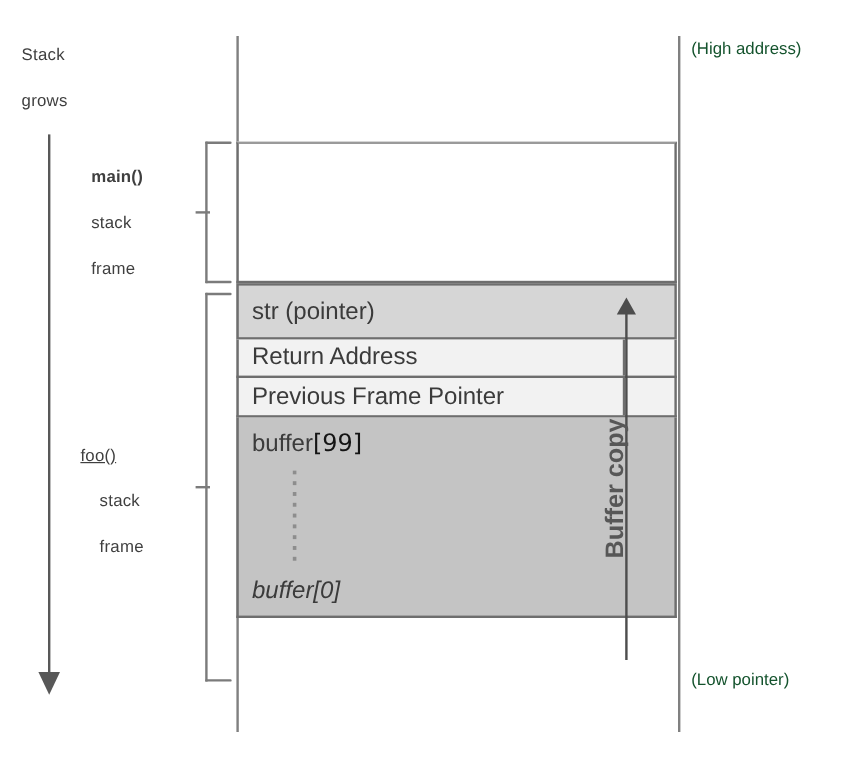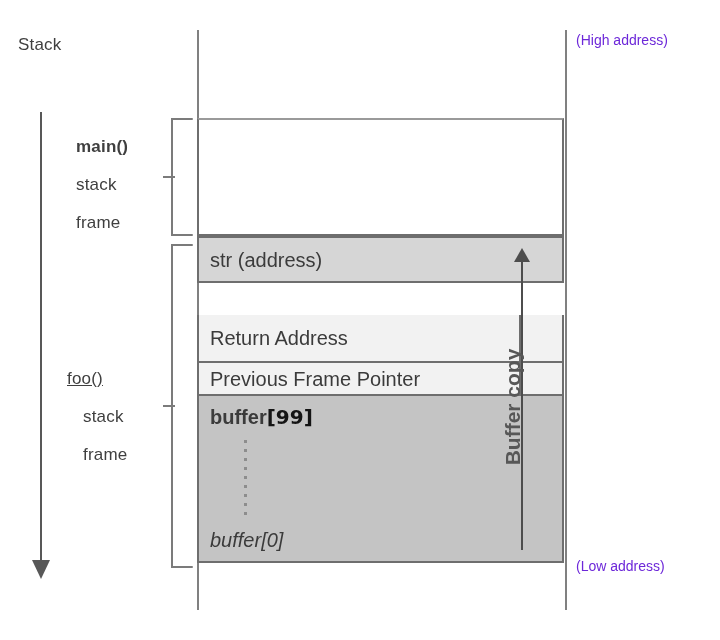--- a/index.html
+++ b/index.html
@@ -10,21 +10,21 @@
     color:#4a4a4a;
     overflow:hidden;
   }
   #stage{position:relative;width:720px;height:640px;}
 
   
   .abs{position:absolute;}
 
   
   .side-label{
-    font-size:17px;
+    font-size:14px;
     color:#3f3f3f;
     line-height:38px;
     letter-spacing:.2px;
     white-space:nowrap;
   }
 
   
   .vrule{position:absolute;width:2px;background:#808080;}
 
   
@@ -75,28 +75,28 @@
   }
 
   .row-main{
     height:118px;background:#ffffff;
     border-top:2px solid #9a9a9a;
   }
   .row-str{
     height:47px;background:#d6d6d6;
     border-top:2px solid #6e6e6e;
   }
-  .row-ret{height:48px;background:#f2f2f2;margin-top:32px;}
+  .row-ret{height:32px;background:#f2f2f2;}
   .row-pfp{height:33px;background:#f2f2f2;}
   .row-buf{height:167px;background:#c4c4c4;}
 
   .cell-mid{top:50%;transform:translateY(-50%);}
 
   
-  .buf-top{top:9px;font-weight:bold;}
+  .buf-top{top:9px;}
   .buf-bot{bottom:9px;font-style:italic;}
   .buf-idx{
     color:#141414;
     font-family:"DejaVu Sans", sans-serif;
     font-size:20px;
   }
   .buf-dots{
     position:absolute;left:45px;top:44px;
     width:3px;height:78px;
     background-image:linear-gradient(to bottom,#8d8d8d 0 3px,transparent 3px 9px);
@@ -119,29 +119,30 @@
     position:absolute;left:455px;top:395px;
     font-size:21px;font-weight:bold;color:#575757;
     transform:rotate(-90deg);
     transform-origin:center center;
     white-space:nowrap;
   }
 
   
   .addr{
     position:absolute;left:576px;
-    font-size:14px;color:#6d28d9;white-space:nowrap;
+    font-size:14px;color:#14532d;white-space:nowrap;
   }
 </style>
 </head>
 <body>
 
 <div id="stage">
 
   <div class="abs side-label" style="left:18px;top:26px;">Stack</div>
+  <div class="abs side-label" style="left:18px;top:64px;">grows</div>
 
   <div class="grow-arrow-shaft"></div>
   <div class="grow-arrow-head"></div>
 
   <div class="vrule" style="left:197px;top:30px;height:580px;"></div>
   <div class="vrule" style="left:565px;top:30px;height:580px;"></div>
 
   <div class="brace" style="left:163px;top:118px;height:118px;">
     <div class="b-spine"></div>
     <div class="b-top"></div>
@@ -162,21 +163,21 @@
   <div class="abs side-label" style="left:83px;top:398px;">stack</div>
   <div class="abs side-label" style="left:83px;top:436px;">frame</div>
 
   <div class="mem-table" style="top:118px;">
 
     <div class="mem-row row-main">
       <span class="cell-label cell-mid"></span>
     </div>
 
     <div class="mem-row row-str">
-      <span class="cell-label cell-mid">str (address)</span>
+      <span class="cell-label cell-mid">str (pointer)</span>
     </div>
 
     <div class="mem-row row-ret">
       <div class="mem-divider"></div>
       <span class="cell-label cell-mid">Return Address</span>
     </div>
 
     <div class="mem-row row-pfp">
       <div class="mem-divider"></div>
       <span class="cell-label cell-mid">Previous Frame Pointer</span>
@@ -187,15 +188,15 @@
       <div class="buf-dots"></div>
       <span class="cell-label buf-bot">buffer[0]</span>
     </div>
   </div>
 
   <div class="copy-shaft"></div>
   <div class="copy-head"></div>
   <div class="copy-text">Buffer copy</div>
 
   <div class="addr" style="top:32px;">(High address)</div>
-  <div class="addr" style="top:558px;">(Low address)</div>
+  <div class="addr" style="top:558px;">(Low pointer)</div>
 
 </div>
 
 </body></html>

